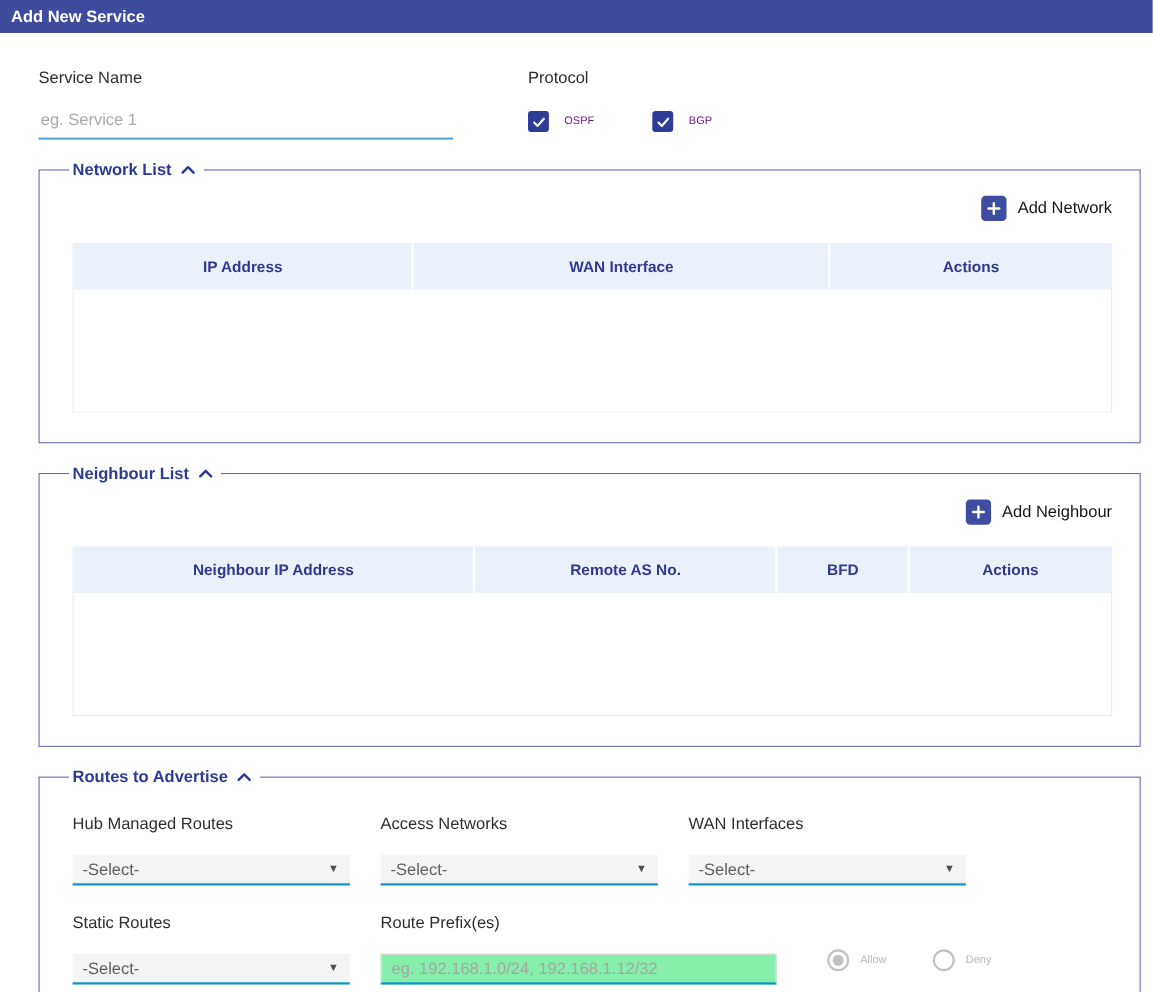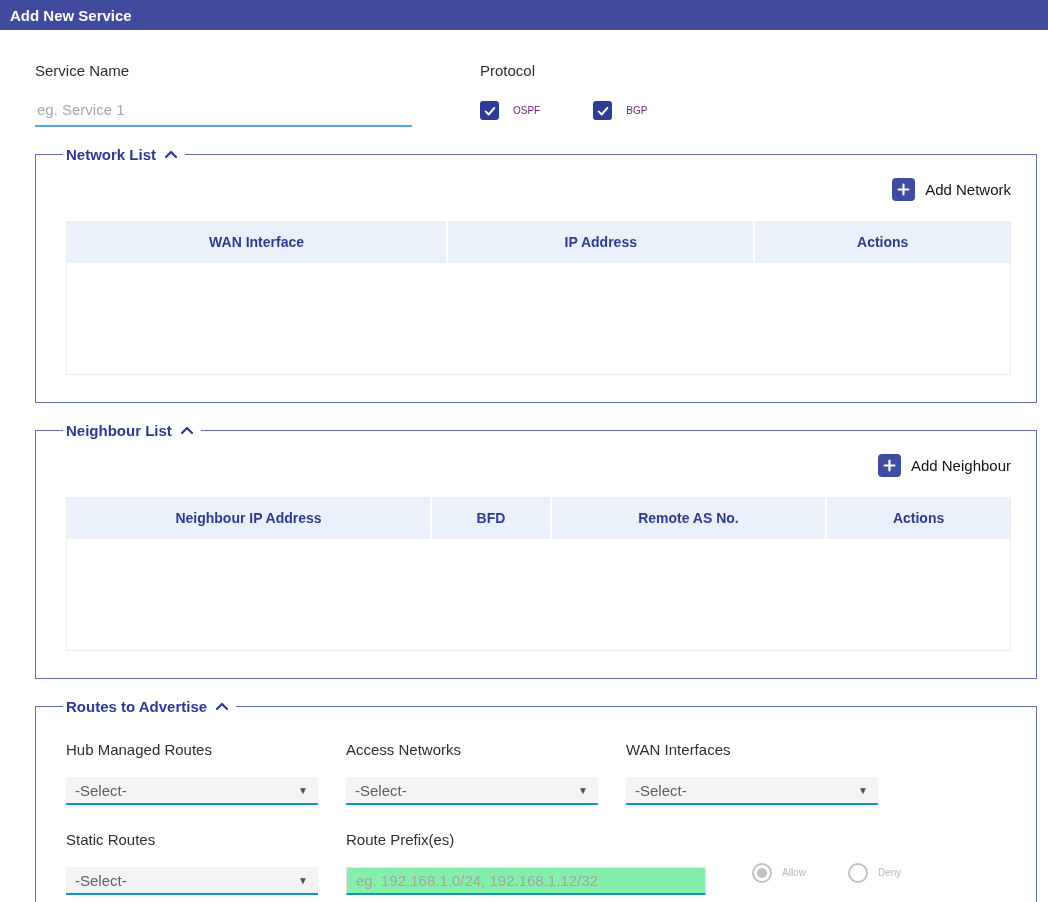--- a/index.html
+++ b/index.html
@@ -200,22 +200,22 @@
       <span class="plus-btn">
         <svg width="13" height="13" viewBox="0 0 12 12">
             <line x1="6" y1="1.5" x2="6" y2="10.5" stroke="#fff" stroke-width="2" stroke-linecap="round"></line>
             <line x1="1.5" y1="6" x2="10.5" y2="6" stroke="#fff" stroke-width="2" stroke-linecap="round"></line>
           </svg>
       </span>
       <span class="add-label">Add Network</span>
     </div>
     <div class="data-table">
       <div class="table-head">
+        <div class="th-cell net-c1">IP Address</div>
         <div class="th-cell net-c0">WAN Interface</div>
-        <div class="th-cell net-c1">IP Address</div>
         <div class="th-cell net-c2">Actions</div>
       </div>
       <div class="table-body-empty"></div>
     </div>
   </fieldset>
 
   <fieldset>
     <legend>
       <span>Neighbour List</span>
       <span class="chevron-up">
@@ -229,22 +229,22 @@
         <svg width="13" height="13" viewBox="0 0 12 12">
             <line x1="6" y1="1.5" x2="6" y2="10.5" stroke="#fff" stroke-width="2" stroke-linecap="round"></line>
             <line x1="1.5" y1="6" x2="10.5" y2="6" stroke="#fff" stroke-width="2" stroke-linecap="round"></line>
           </svg>
       </span>
       <span class="add-label">Add Neighbour</span>
     </div>
     <div class="data-table">
       <div class="table-head">
         <div class="th-cell nb-c0">Neighbour IP Address</div>
+        <div class="th-cell nb-c1">Remote AS No.</div>
         <div class="th-cell nb-c2">BFD</div>
-        <div class="th-cell nb-c1">Remote AS No.</div>
         <div class="th-cell nb-c3">Actions</div>
       </div>
       <div class="table-body-empty"></div>
     </div>
   </fieldset>
 
   <fieldset class="routes-fs">
     <legend>
       <span>Routes to Advertise</span>
       <span class="chevron-up">

